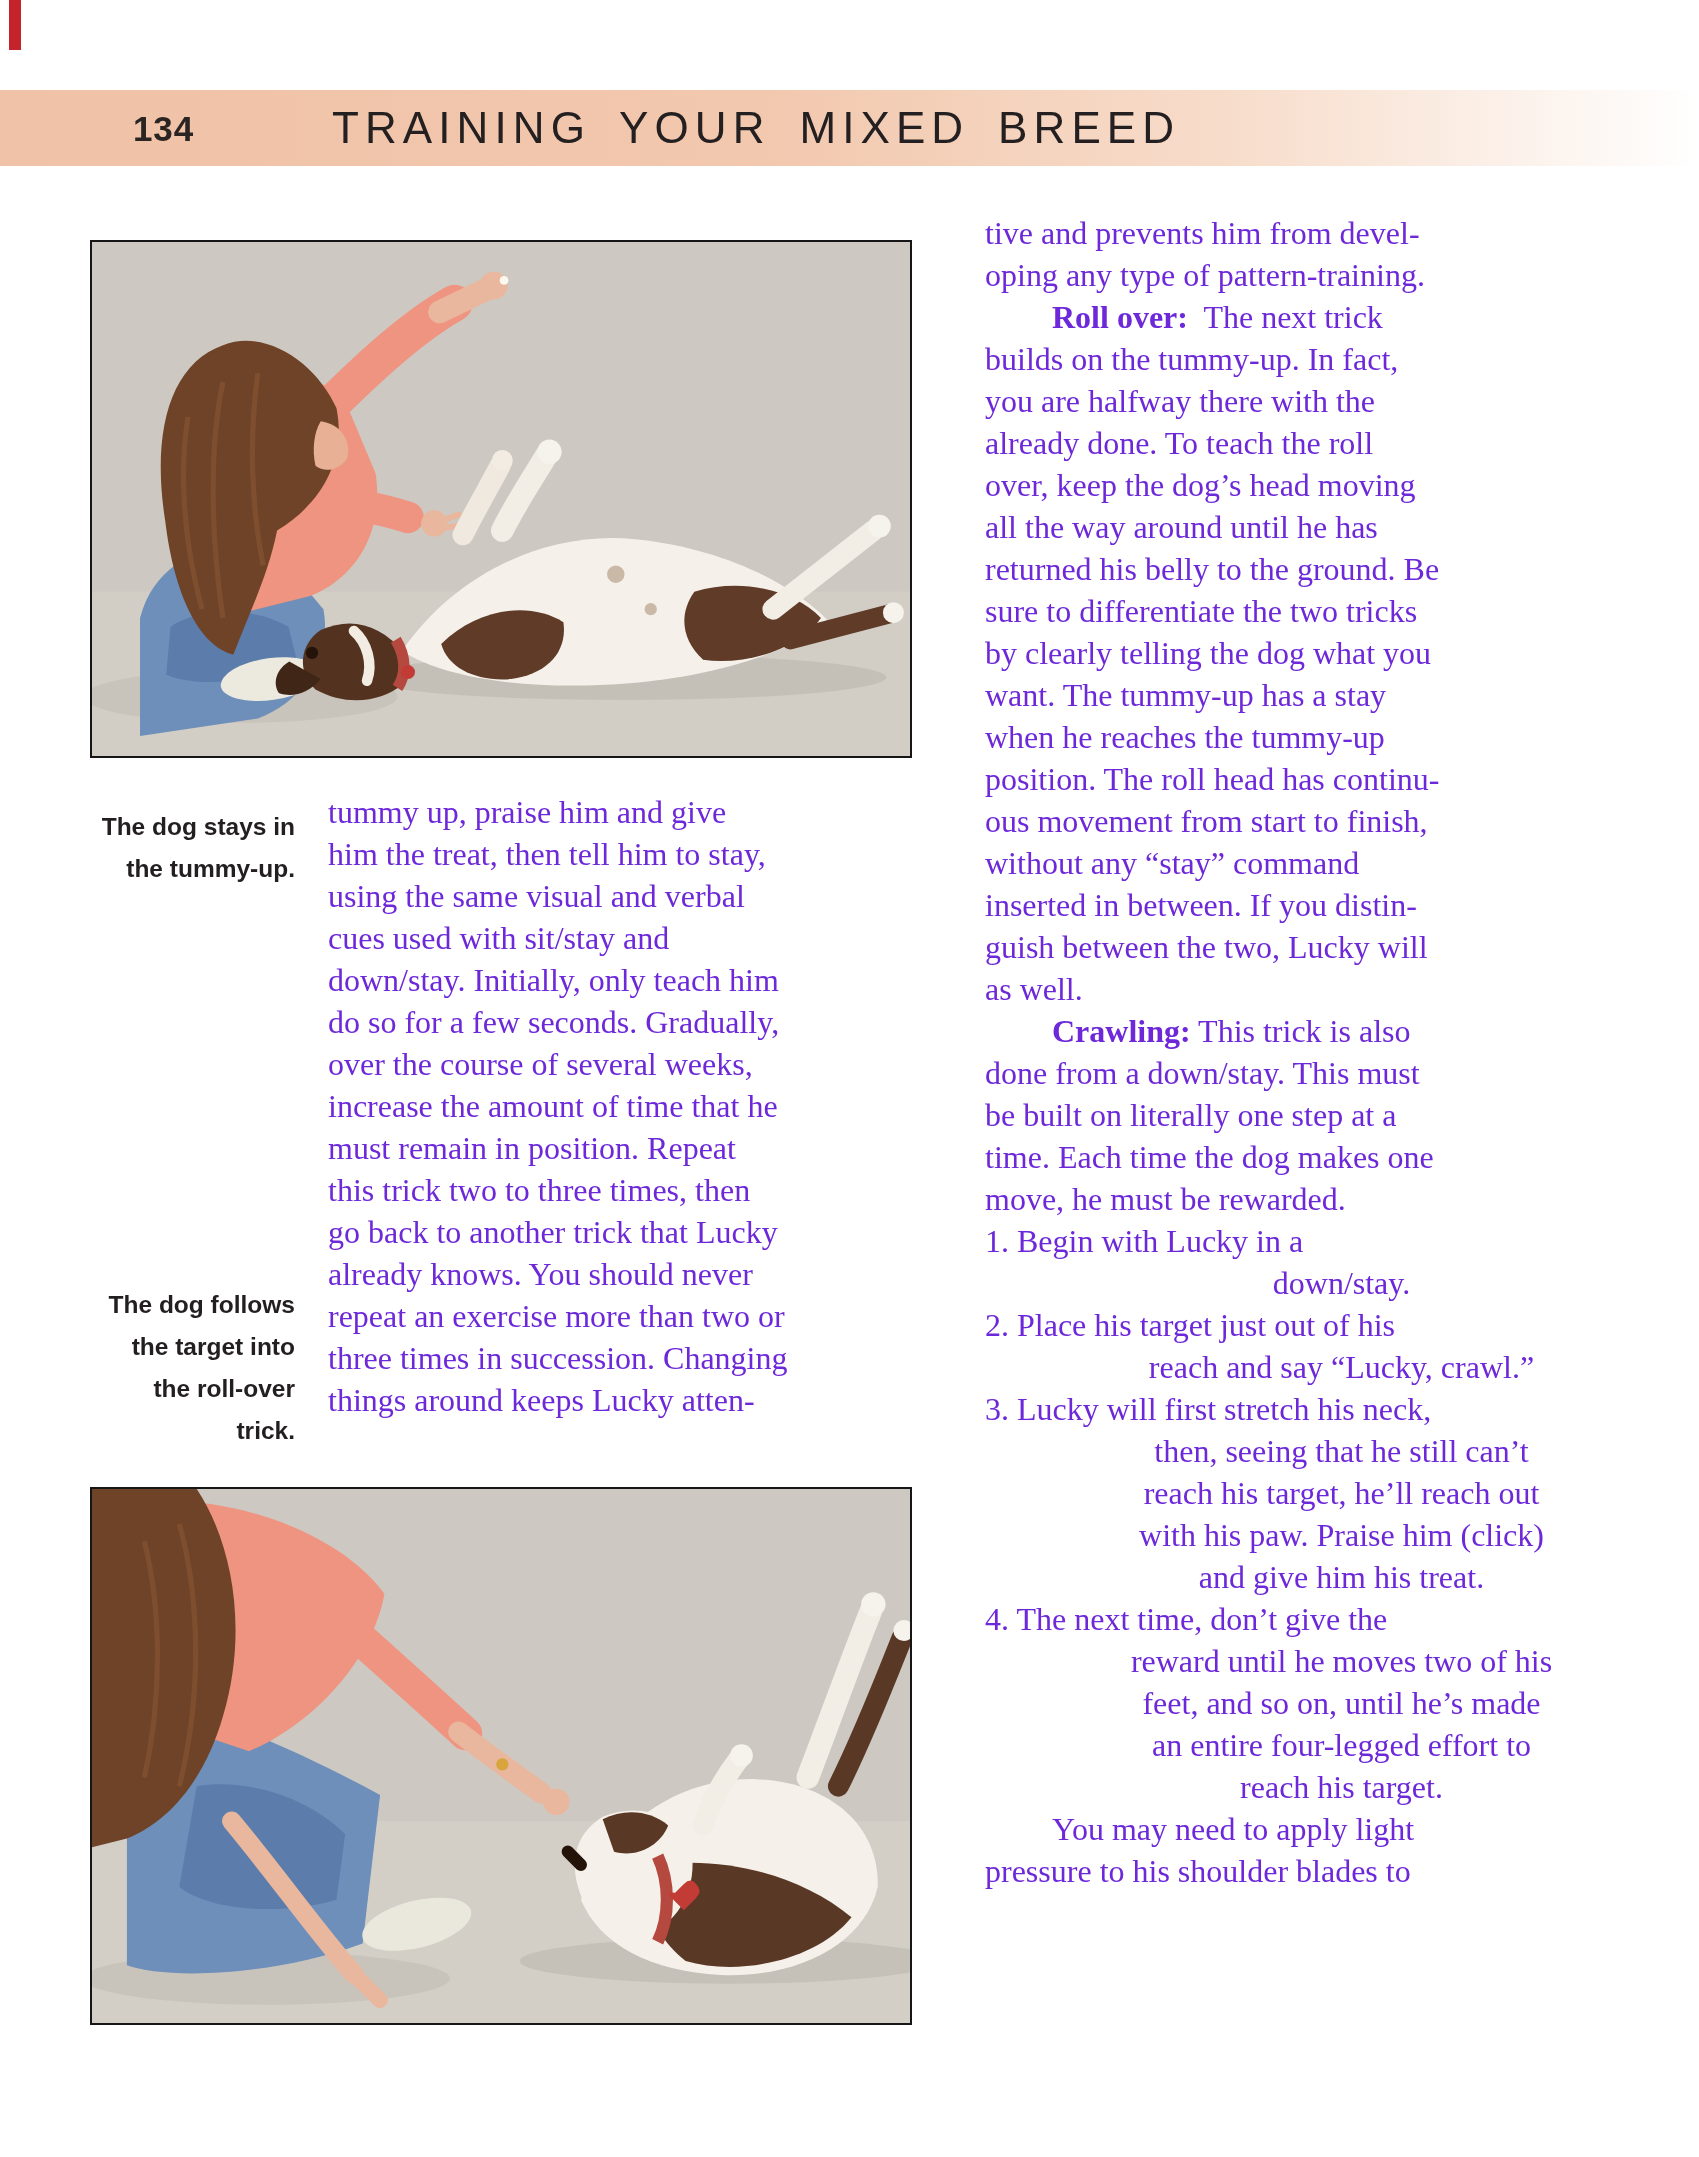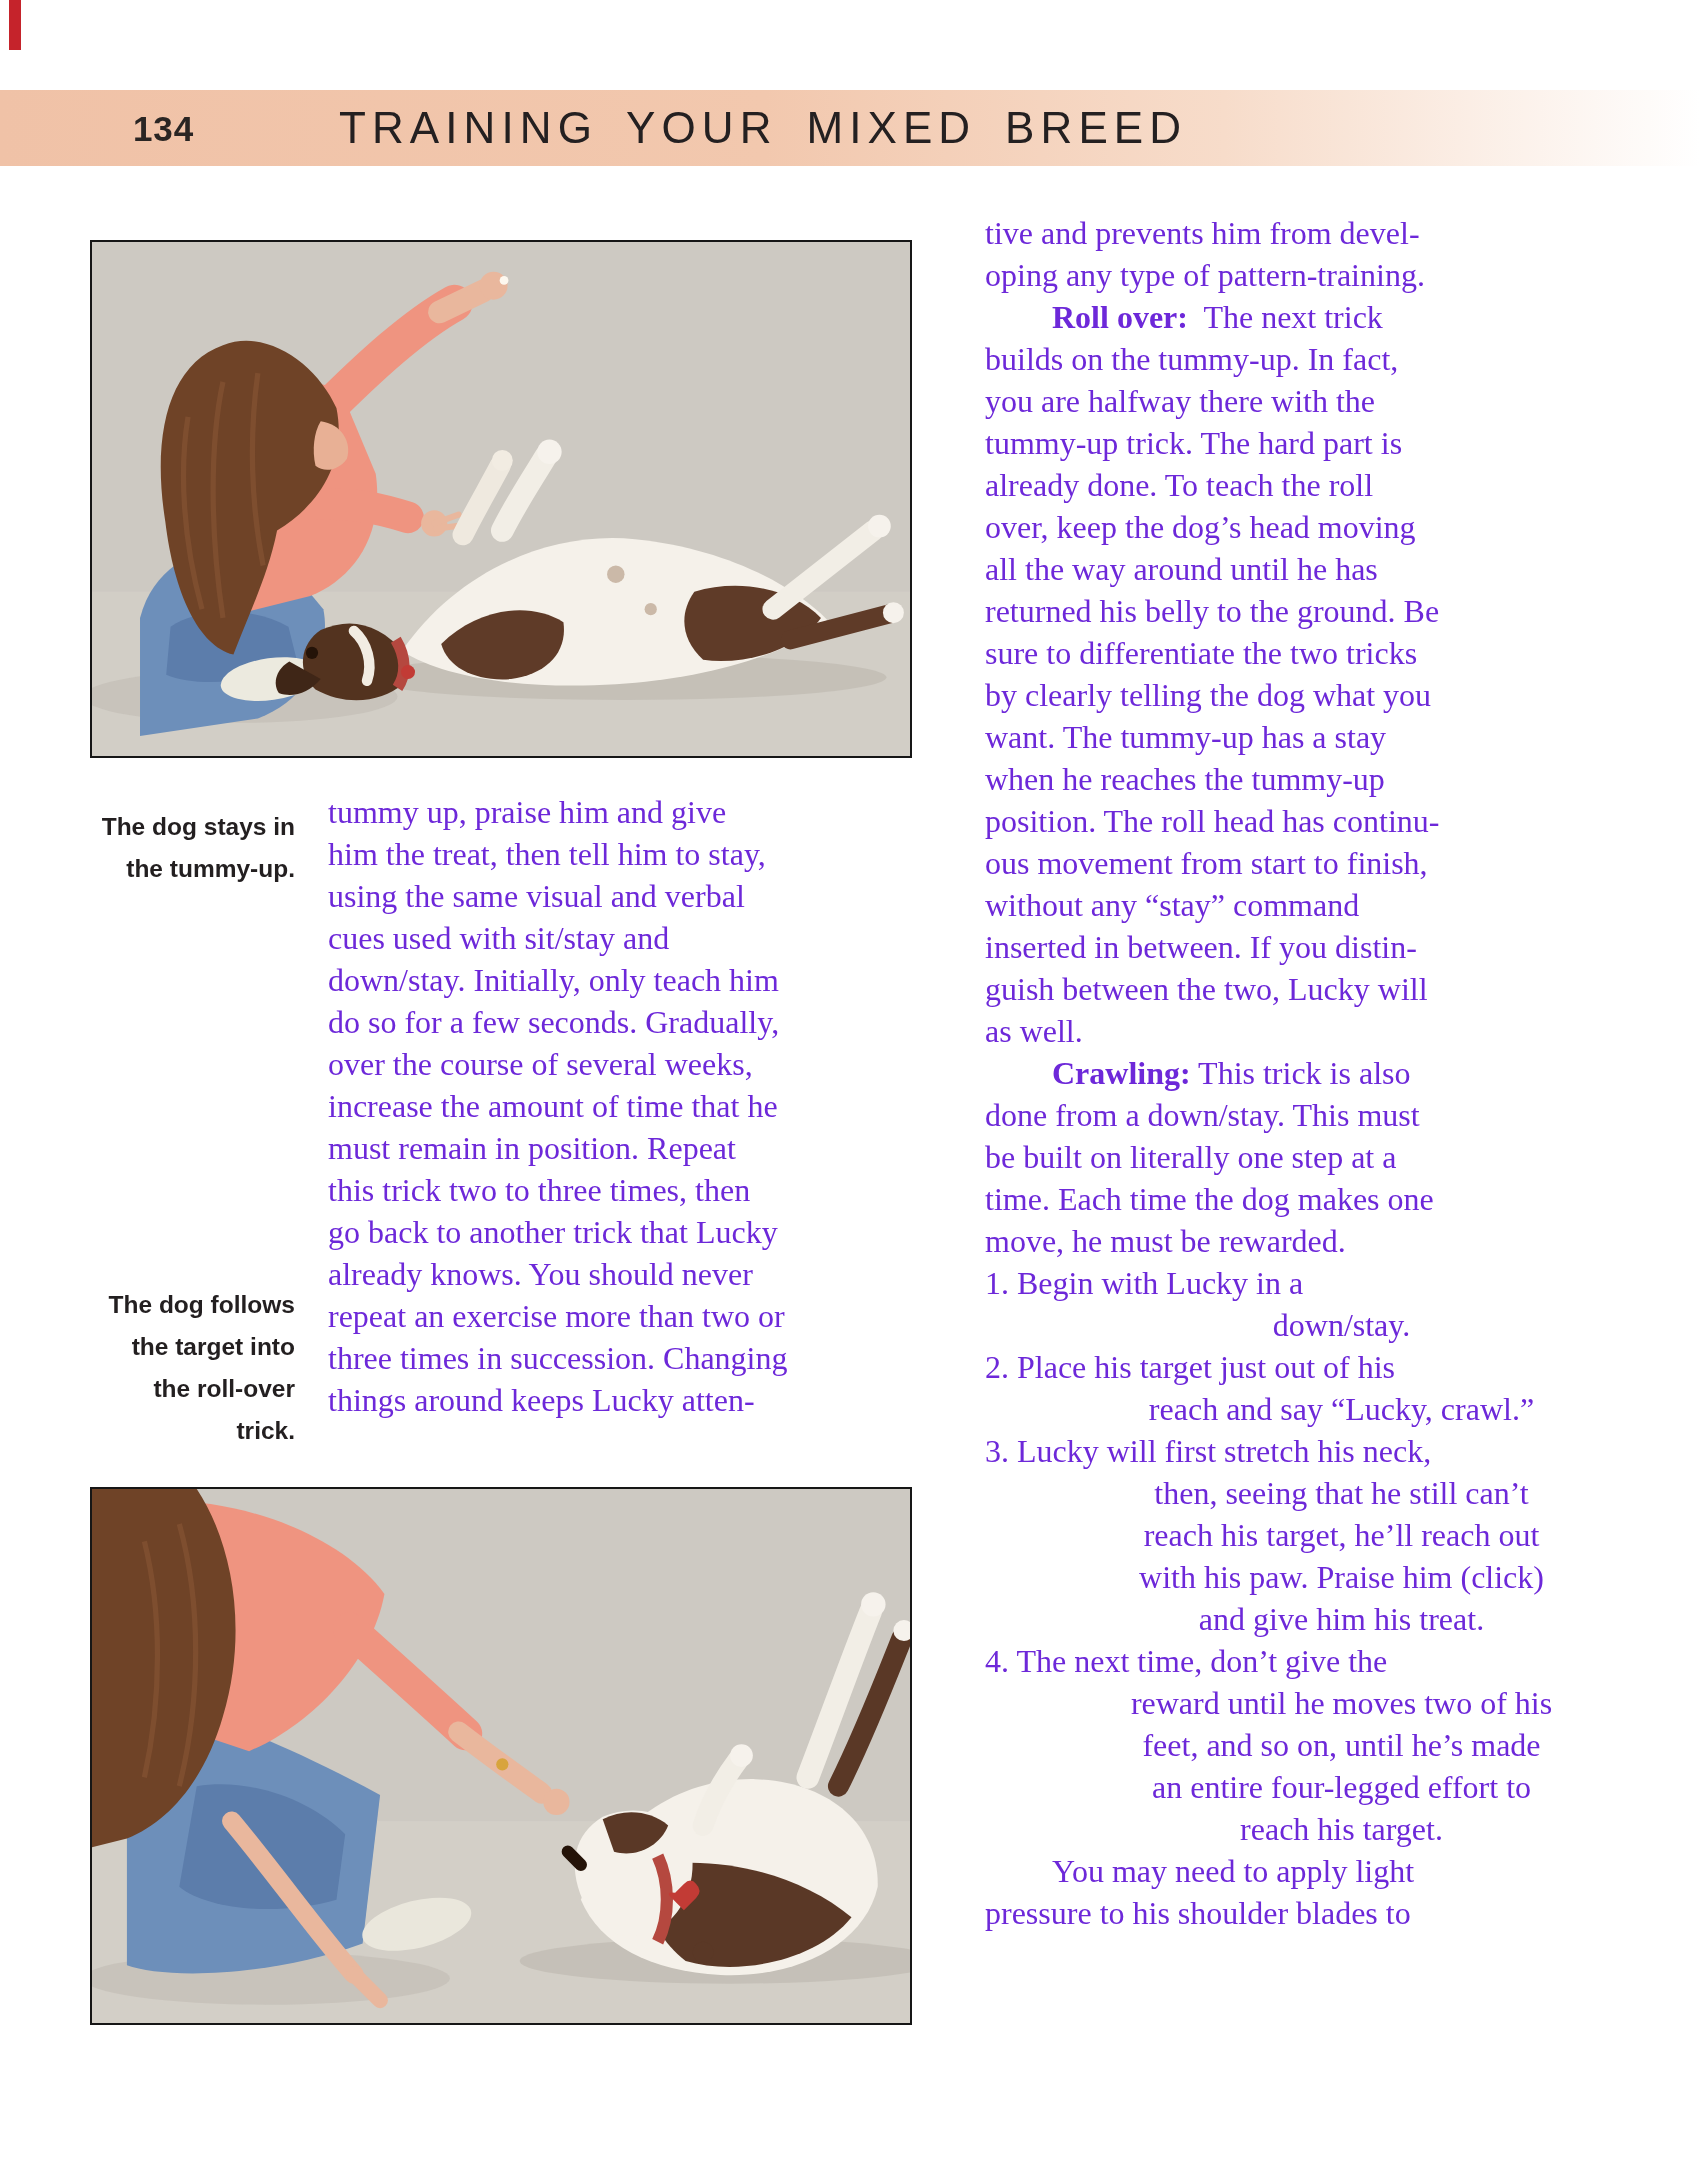--- a/index.html
+++ b/index.html
@@ -5,21 +5,21 @@
   html,body{margin:0;padding:0;background:#ffffff;}
   .page{position:relative;width:1700px;height:2157px;background:#ffffff;overflow:hidden;
         font-family:"Liberation Serif",serif;}
   .accent-mark{position:absolute;left:8.7px;top:0;width:12.2px;height:50px;background:#c5232b;}
   .band{position:absolute;left:0;top:90px;width:100%;height:76px;
         background:linear-gradient(90deg,#f0c2a7 0%,#f2c8ae 45%,#f7dcca 72%,#fefbf9 97%,#ffffff 100%);}
   .band-inner{position:relative;width:100%;height:100%;}
   .pagenum{position:absolute;left:133px;top:0;height:100%;display:flex;align-items:center;
         font:bold 35px/1 "Liberation Sans",sans-serif;color:#2a2523;letter-spacing:0.9px;}
   .htitle{position:absolute;left:332px;top:0;height:100%;display:flex;align-items:center;
-        font:400 44px/1 "Liberation Sans",sans-serif;color:#242021;letter-spacing:6.1px;word-spacing:10.5px;margin-left:7px;}
+        font:400 44px/1 "Liberation Sans",sans-serif;color:#242021;letter-spacing:6.1px;word-spacing:10.5px;}
   .photo{position:absolute;left:90px;border:2.6px solid #161616;background:#cdc9c2;}
   .photo1{top:240px;width:818px;height:514px;}
   .photo2{top:1487px;width:818px;height:534px;}
   .photo svg{display:block;width:100%;height:100%;}
   .caption{position:absolute;left:85px;width:210px;text-align:right;
         font:bold 24.5px/42px "Liberation Sans",sans-serif;color:#231f20;}
   .cap1{top:806px;}
   .cap2{top:1284px;}
   .col{position:absolute;color:#6d28d9;}
   .leftcol{left:328px;top:791px;width:611px;}
@@ -158,21 +158,20 @@
       </g>
     </svg>
   </div>
 
   <div class="col rightcol">
       <div class="tl ind0">tive and prevents him from devel-</div>
       <div class="tl ind0">oping any type of pattern-training.</div>
       <div class="tl ind1"><b>Roll over:</b>  The next trick</div>
       <div class="tl ind0">builds on the tummy-up. In fact,</div>
       <div class="tl ind0">you are halfway there with the</div>
-      <div class="tl ind0">tummy-up trick. The hard part is</div>
       <div class="tl ind0">already done. To teach the roll</div>
       <div class="tl ind0">over, keep the dog’s head moving</div>
       <div class="tl ind0">all the way around until he has</div>
       <div class="tl ind0">returned his belly to the ground. Be</div>
       <div class="tl ind0">sure to differentiate the two tricks</div>
       <div class="tl ind0">by clearly telling the dog what you</div>
       <div class="tl ind0">want. The tummy-up has a stay</div>
       <div class="tl ind0">when he reaches the tummy-up</div>
       <div class="tl ind0">position. The roll head has continu-</div>
       <div class="tl ind0">ous movement from start to finish,</div>

